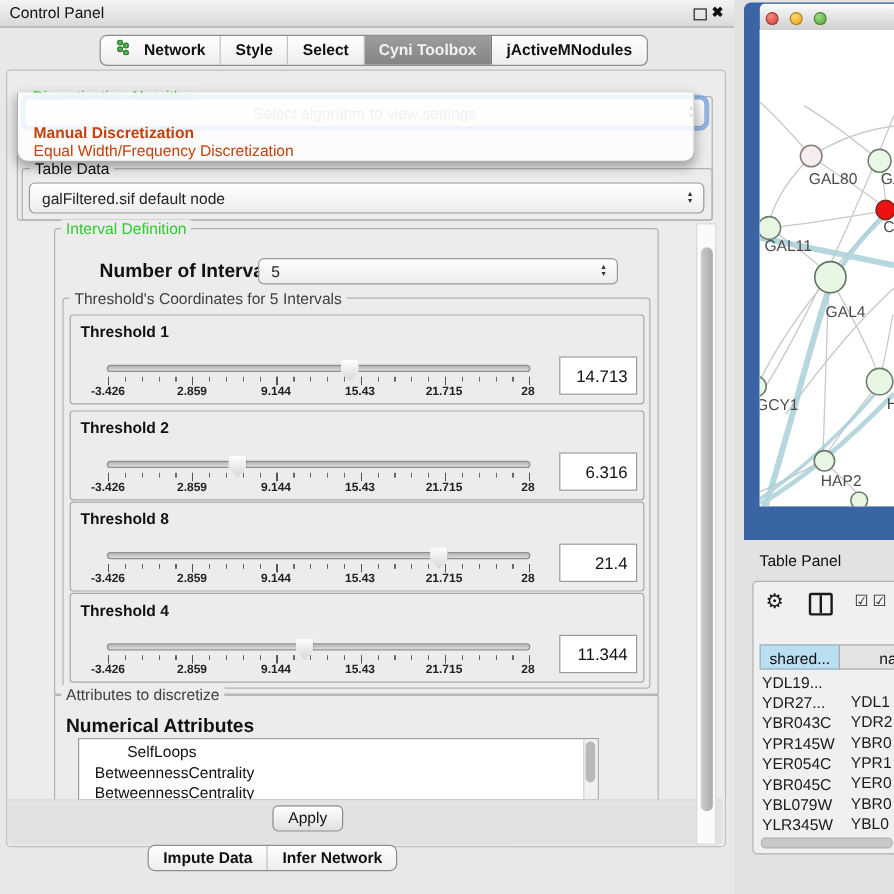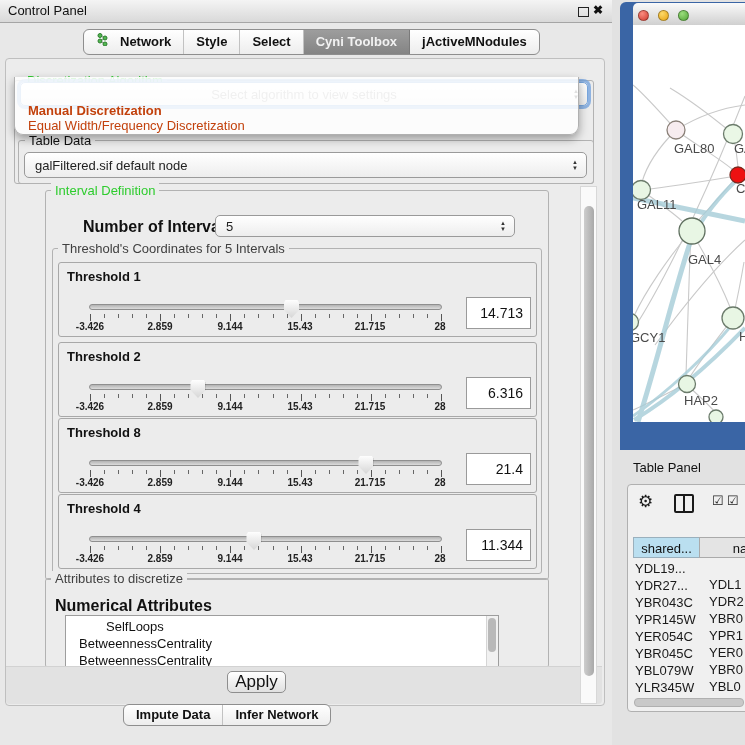--- a/index.html
+++ b/index.html
@@ -69,21 +69,21 @@
   #attr-list{position:absolute;left:65px;top:615px;width:432px;height:50px;background:#fff;
     border:1px solid #9d9d9d;overflow:hidden;}
   #attr-list .li{font-size:13px;color:#111;padding-left:13px;line-height:17px;white-space:nowrap;}
   .vscroll-mini{position:absolute;right:0;top:0;bottom:0;width:11px;background:#f1f1f1;border-left:1px solid #d5d5d5;}
   .vscroll-mini .vthumb{position:absolute;left:1px;top:2px;width:8px;height:34px;background:#b9b9b9;border-radius:4px;}
 
   #bottom-band{position:absolute;left:6px;top:666px;width:596px;height:37px;background:#e2e2e2;
     border-top:1px solid #d2d2d2;border-radius:0 0 4px 4px;}
   #apply-btn{position:absolute;left:227px;top:671px;width:57px;height:20px;
     background:linear-gradient(#ffffff,#e0e0e0);border:1px solid #8e8e8e;border-radius:5px;
-    font-size:17px;color:#111;text-align:center;line-height:20px;z-index:6;}
+    font-size:13px;color:#111;text-align:center;line-height:20px;z-index:6;}
 
   #main-vscroll{position:absolute;left:580px;top:186px;width:17px;height:518px;
     background:#fafafa;border:1px solid #d8d8d8;box-sizing:border-box;}
   #main-vscroll .vthumb{position:absolute;left:3px;top:19px;width:10px;height:470px;
     background:linear-gradient(90deg,#cdcdcd,#a9a9a9);border-radius:5px;}
 
   
   #right{position:absolute;left:612px;top:0;width:133px;height:745px;background:#e2e2e2;}
   #net-frame{position:absolute;left:8px;top:2px;width:125px;height:448px;background:#3a65a5;border-radius:6px 0 0 0;}
   #net-titlebar{position:absolute;left:21px;top:3px;width:112px;height:24px;

